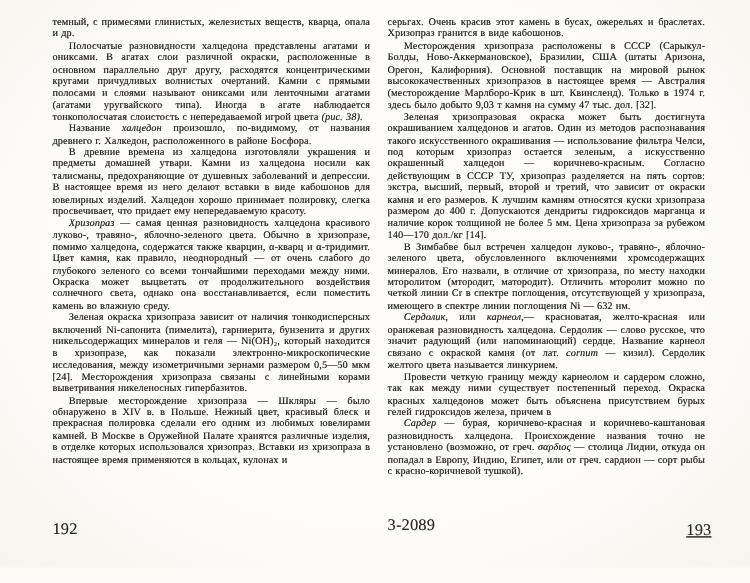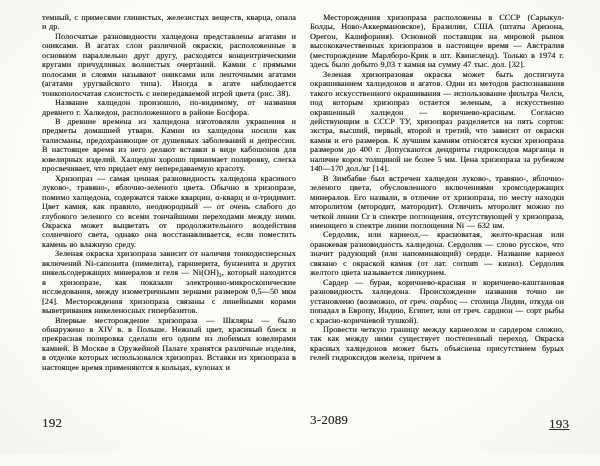--- a/index.html
+++ b/index.html
@@ -30,21 +30,21 @@
     line-height: 9.45px;
     letter-spacing: 0.12px;
     word-spacing: 0.4px;
     text-rendering: geometricPrecision;
     text-shadow: 0.25px 0 0 rgba(20,20,20,0.55);
   }
   .page-text.left  { left: 42px;  }
   .page-text.right { left: 310px; }
   .para { margin: 0; }
   .para.ind { text-indent: 13px; }
-  .it { }
+  .it { font-style: italic; }
   .footer-item {
     position: absolute;
     font-size: 13px;
     letter-spacing: 0.2px;
     color: #2a2927;
     text-shadow: 0.2px 0 0 rgba(20,20,20,0.45);
   }
   .pn-left  { left: 42px;  top: 415px; }
   .sig      { left: 310px; top: 412px; }
   .pn-right { left: 549px; top: 416px; text-decoration: underline; }
@@ -58,26 +58,27 @@
       <p class="para"><span>темный, с примесями глинистых, железистых веществ, кварца, опала и др.</span></p>
       <p class="para ind"><span>Полосчатые разновидности халцедона представлены агатами и ониксами. В агатах слои различной окраски, расположенные в основном параллельно друг другу, расходятся концентрическими кругами причудливых волнистых очертаний. Камни с прямыми полосами и слоями называют ониксами или ленточными агатами (агатами уругвайского типа). Иногда в агате наблюдается тонкополосчатая слоистость с непередаваемой игрой цвета </span><span class="it">(рис. 38).</span></p>
       <p class="para ind"><span>Название </span><span class="it">халцедон</span><span> произошло, по-видимому, от названия древнего г. Халкедон, расположенного в районе Босфора.</span></p>
       <p class="para ind"><span>В древние времена из халцедона изготовляли украшения и предметы домашней утвари. Камни из халцедона носили как талисманы, предохраняющие от душевных заболеваний и депрессии. В настоящее время из него делают вставки в виде кабошонов для ювелирных изделий. Халцедон хорошо принимает полировку, слегка просвечивает, что придает ему непередаваемую красоту.</span></p>
       <p class="para ind"><span class="it">Хризопраз</span><span> — самая ценная разновидность халцедона красивого луково-, травяно-, яблочно-зеленого цвета. Обычно в хризопразе, помимо халцедона, содержатся также кварцин, α-кварц и α-тридимит. Цвет камня, как правило, неоднородный — от очень слабого до глубокого зеленого со всеми тончайшими переходами между ними. Окраска может выцветать от продолжительного воздействия солнечного света, однако она восстанавливается, если поместить камень во влажную среду.</span></p>
       <p class="para ind"><span>Зеленая окраска хризопраза зависит от наличия тонкодисперсных включений Ni-сапонита (пимелита), гарниерита, бунзенита и других никельсодержащих минералов и геля — Ni(OH)₂, который находится в хризопразе, как показали электронно-микроскопические исследования, между изометричными зернами размером 0,5—50 мкм [24]. Месторождения хризопраза связаны с линейными корами выветривания никеленосных гипербазитов.</span></p>
       <p class="para ind"><span>Впервые месторождение хризопраза — Шкляры — было обнаружено в XIV в. в Польше. Нежный цвет, красивый блеск и прекрасная полировка сделали его одним из любимых ювелирами камней. В Москве в Оружейной Палате хранятся различные изделия, в отделке которых использовался хризопраз. Вставки из хризопраза в настоящее время применяются в кольцах, кулонах и</span></p>
     </div>
 
   <div class="page-text right">
+      <p class="para"><span>серьгах. Очень красив этот камень в бусах, ожерельях и браслетах. Хризопраз гранится в виде кабошонов.</span></p>
       <p class="para ind"><span>Месторождения хризопраза расположены в СССР (Сарыкул-Болды, Ново-Аккермановское), Бразилии, США (штаты Аризона, Орегон, Калифорния). Основной поставщик на мировой рынок высококачественных хризопразов в настоящее время — Австралия (месторождение Марлборо-Крик в шт. Квинсленд). Только в 1974 г. здесь было добыто 9,03 т камня на сумму 47 тыс. дол. [32].</span></p>
       <p class="para ind"><span>Зеленая хризопразовая окраска может быть достигнута окрашиванием халцедонов и агатов. Один из методов распознавания такого искусственного окрашивания — использование фильтра Челси, под которым хризопраз остается зеленым, а искусственно окрашенный халцедон — коричнево-красным. Согласно действующим в СССР ТУ, хризопраз разделяется на пять сортов: экстра, высший, первый, второй и третий, что зависит от окраски камня и его размеров. К лучшим камням относятся куски хризопраза размером до 400 г. Допускаются дендриты гидроксидов марганца и наличие корок толщиной не более 5 мм. Цена хризопраза за рубежом 140—170 дол./кг [14].</span></p>
       <p class="para ind"><span>В Зимбабве был встречен халцедон луково-, травяно-, яблочно-зеленого цвета, обусловленного включениями хромсодержащих минералов. Его назвали, в отличие от хризопраза, по месту находки мторолитом (мтородит, матородит). Отличить мторолит можно по четкой линии Cr в спектре поглощения, отсутствующей у хризопраза, имеющего в спектре линии поглощения Ni — 632 нм.</span></p>
       <p class="para ind"><span class="it">Сердолик</span><span>, или </span><span class="it">карнеол</span><span>,— красноватая, желто-красная или оранжевая разновидность халцедона. Сердолик — слово русское, что значит радующий (или напоминающий) сердце. Название карнеол связано с окраской камня (от лат. </span><span class="it">cornum</span><span> — кизил). Сердолик желтого цвета называется линкурием.</span></p>
+      <p class="para ind"><span>Провести четкую границу между карнеолом и сардером сложно, так как между ними существует постепенный переход. Окраска красных халцедонов может быть объяснена присутствием бурых гелей гидроксидов железа, причем в</span></p>
       <p class="para ind"><span class="it">Сардер</span><span> — бурая, коричнево-красная и коричнево-каштановая разновидность халцедона. Происхождение названия точно не установлено (возможно, от греч. </span><span class="it">σαρδιος</span><span> — столица Лидии, откуда он попадал в Европу, Индию, Египет, или от греч. сардион — сорт рыбы с красно-коричневой тушкой).</span></p>
-      <p class="para ind"><span>Провести четкую границу между карнеолом и сардером сложно, так как между ними существует постепенный переход. Окраска красных халцедонов может быть объяснена присутствием бурых гелей гидроксидов железа, причем в</span></p>
     </div>
 
   <div class="footer-item pn-left">192</div>
 
   <div class="footer-item sig">3-2089</div>
 
   <div class="footer-item pn-right">193</div>
 
 </div>
 

